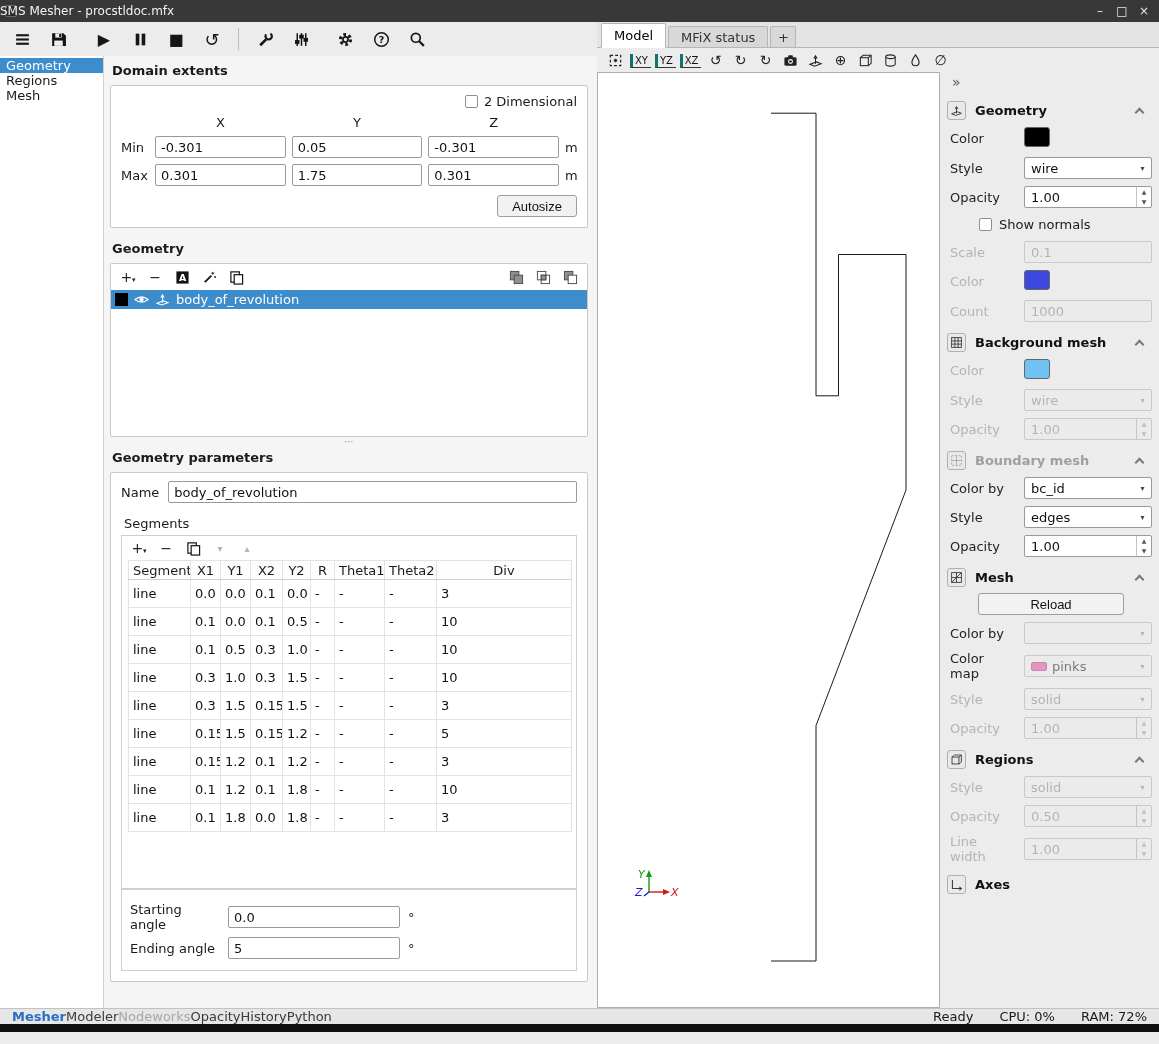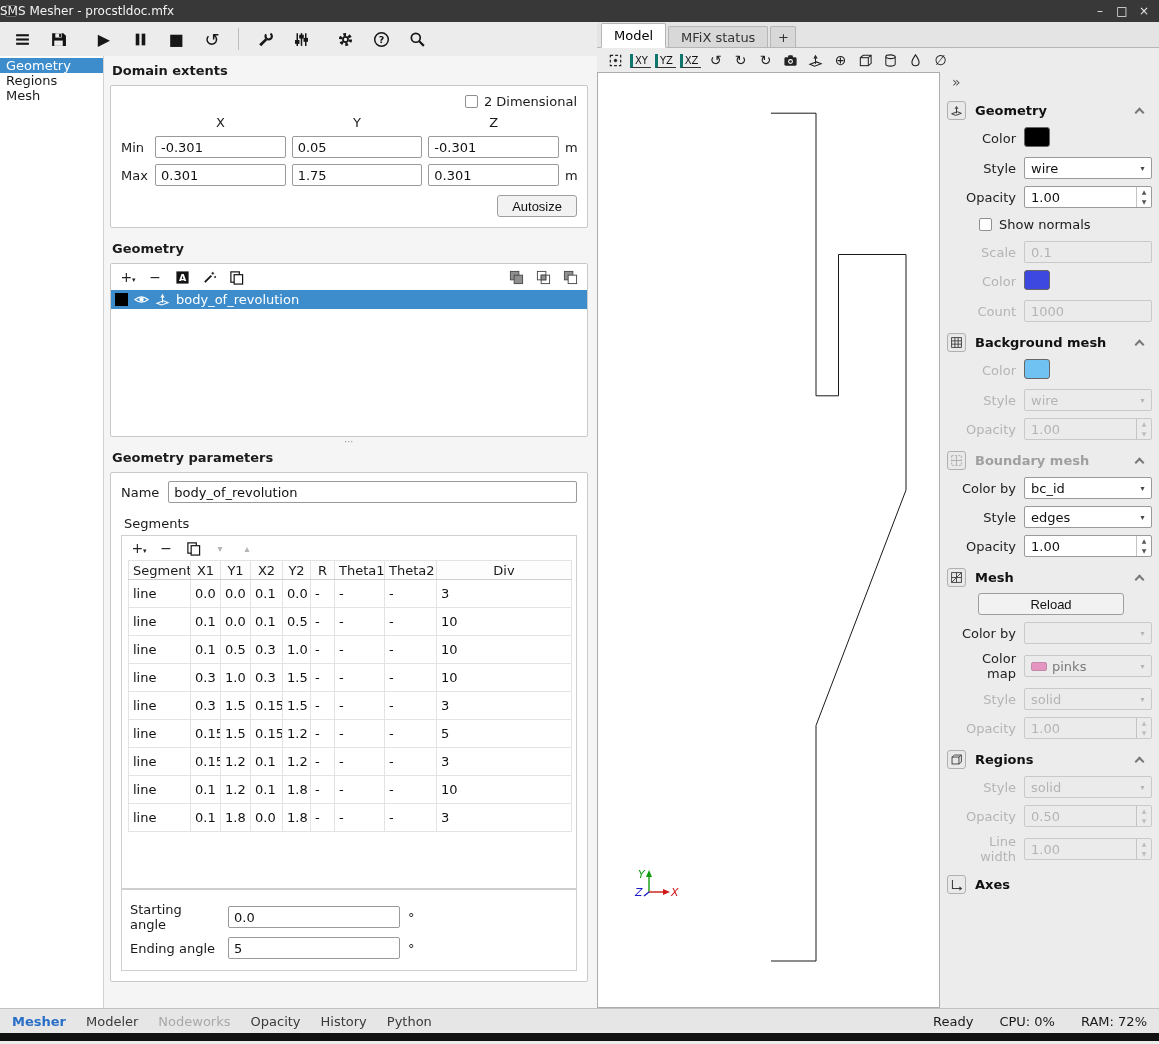--- a/index.html
+++ b/index.html
@@ -95,40 +95,40 @@
   .props { flex:1; overflow:hidden; padding:2px 7px 0 6px; }
   .pchev { color:#555; font-size:14px; margin:0 0 0 6px; line-height:16px; }
   .psec { display:flex; align-items:center; gap:9px; margin:11px 1px 3px 1px; }
   .psec-icon { width:19px; height:19px; border:1px solid #b0b0b0; border-radius:3px; background:#e9e9e9; display:flex; align-items:center; justify-content:center; flex:none; }
   .psec-icon svg { width:13px; height:13px; }
   .psec-title { font-weight:bold; color:#111; }
   .psec.gray .psec-title { color:#9f9f9f; }
   .psec.gray .psec-icon svg * { stroke:#aaa; }
   .chev-up { width:7px; height:7px; border-left:2px solid #777; border-top:2px solid #777; transform:rotate(45deg); margin:4px 8px 0 auto; flex:none; }
   .prow { display:flex; align-items:center; gap:8px; margin:7px 0; justify-content:flex-end; }
-  .plabel { width:66px; text-align:right; color:#222; flex:none; }
+  .plabel { width:66px; color:#222; flex:none; }
   .plabel.dis { color:#b4b4b4; }
   .pctrl { width:128px; flex:none; }
   .combo { height:22px; border:1px solid #9a9a9a; border-radius:2px; background:#fff; display:flex; align-items:center; padding-left:6px; color:#111; }
   .combo .arr { margin-left:auto; width:17px; text-align:center; color:#444; font-size:8px; }
   .combo.dis { background:#ebebeb; border-color:#c9c9c9; color:#b4b4b4; }
   .combo.dis .arr { color:#b4b4b4; }
   .spin { height:22px; border:1px solid #9a9a9a; border-radius:2px; background:#fff; display:flex; align-items:center; padding-left:6px; color:#111; }
   .spin-btns { margin-left:auto; width:15px; height:20px; display:flex; flex-direction:column; border-left:1px solid #c4c4c4; }
   .sb { flex:1; font-size:6px; line-height:10px; text-align:center; color:#555; }
   .spin.dis { background:#ebebeb; border-color:#c9c9c9; color:#b4b4b4; }
   .spin.dis .sb { color:#bdbdbd; }
   .swatch { width:26px; height:20px; border:1px solid #666; border-radius:3px; }
   .pcbrow { display:flex; align-items:center; gap:7px; margin:9px 0 9px 33px; }
   .reload-row { margin:6px 0 6px 32px; }
   .btn-wide { width:146px; }
   .mini-swatch { width:16px; height:9px; border-radius:2px; margin-right:5px; flex:none; border:1px solid #c08aa8; }
 
   
-  .statusbar { height:25px; background:#e6e6e6; border-top:1px solid #c2c2c2; display:flex; align-items:center; padding:0 12px; gap:20px; }
+  .statusbar { height:16px; background:#e6e6e6; border-top:1px solid #c2c2c2; display:flex; align-items:center; padding:0 12px; }
   .st-item { color:#3a3a3a; }
   .st-item.active { color:#2a6fc7; font-weight:bold; }
   .st-item.dis { color:#a8a8a8; }
   .st-right { margin-left:auto; display:flex; gap:26px; color:#1a1a1a; }
   .bottom-strip { height:8px; background:#101010; }
 </style>
 </head>
 <body>
 
 <div class="titlebar">

